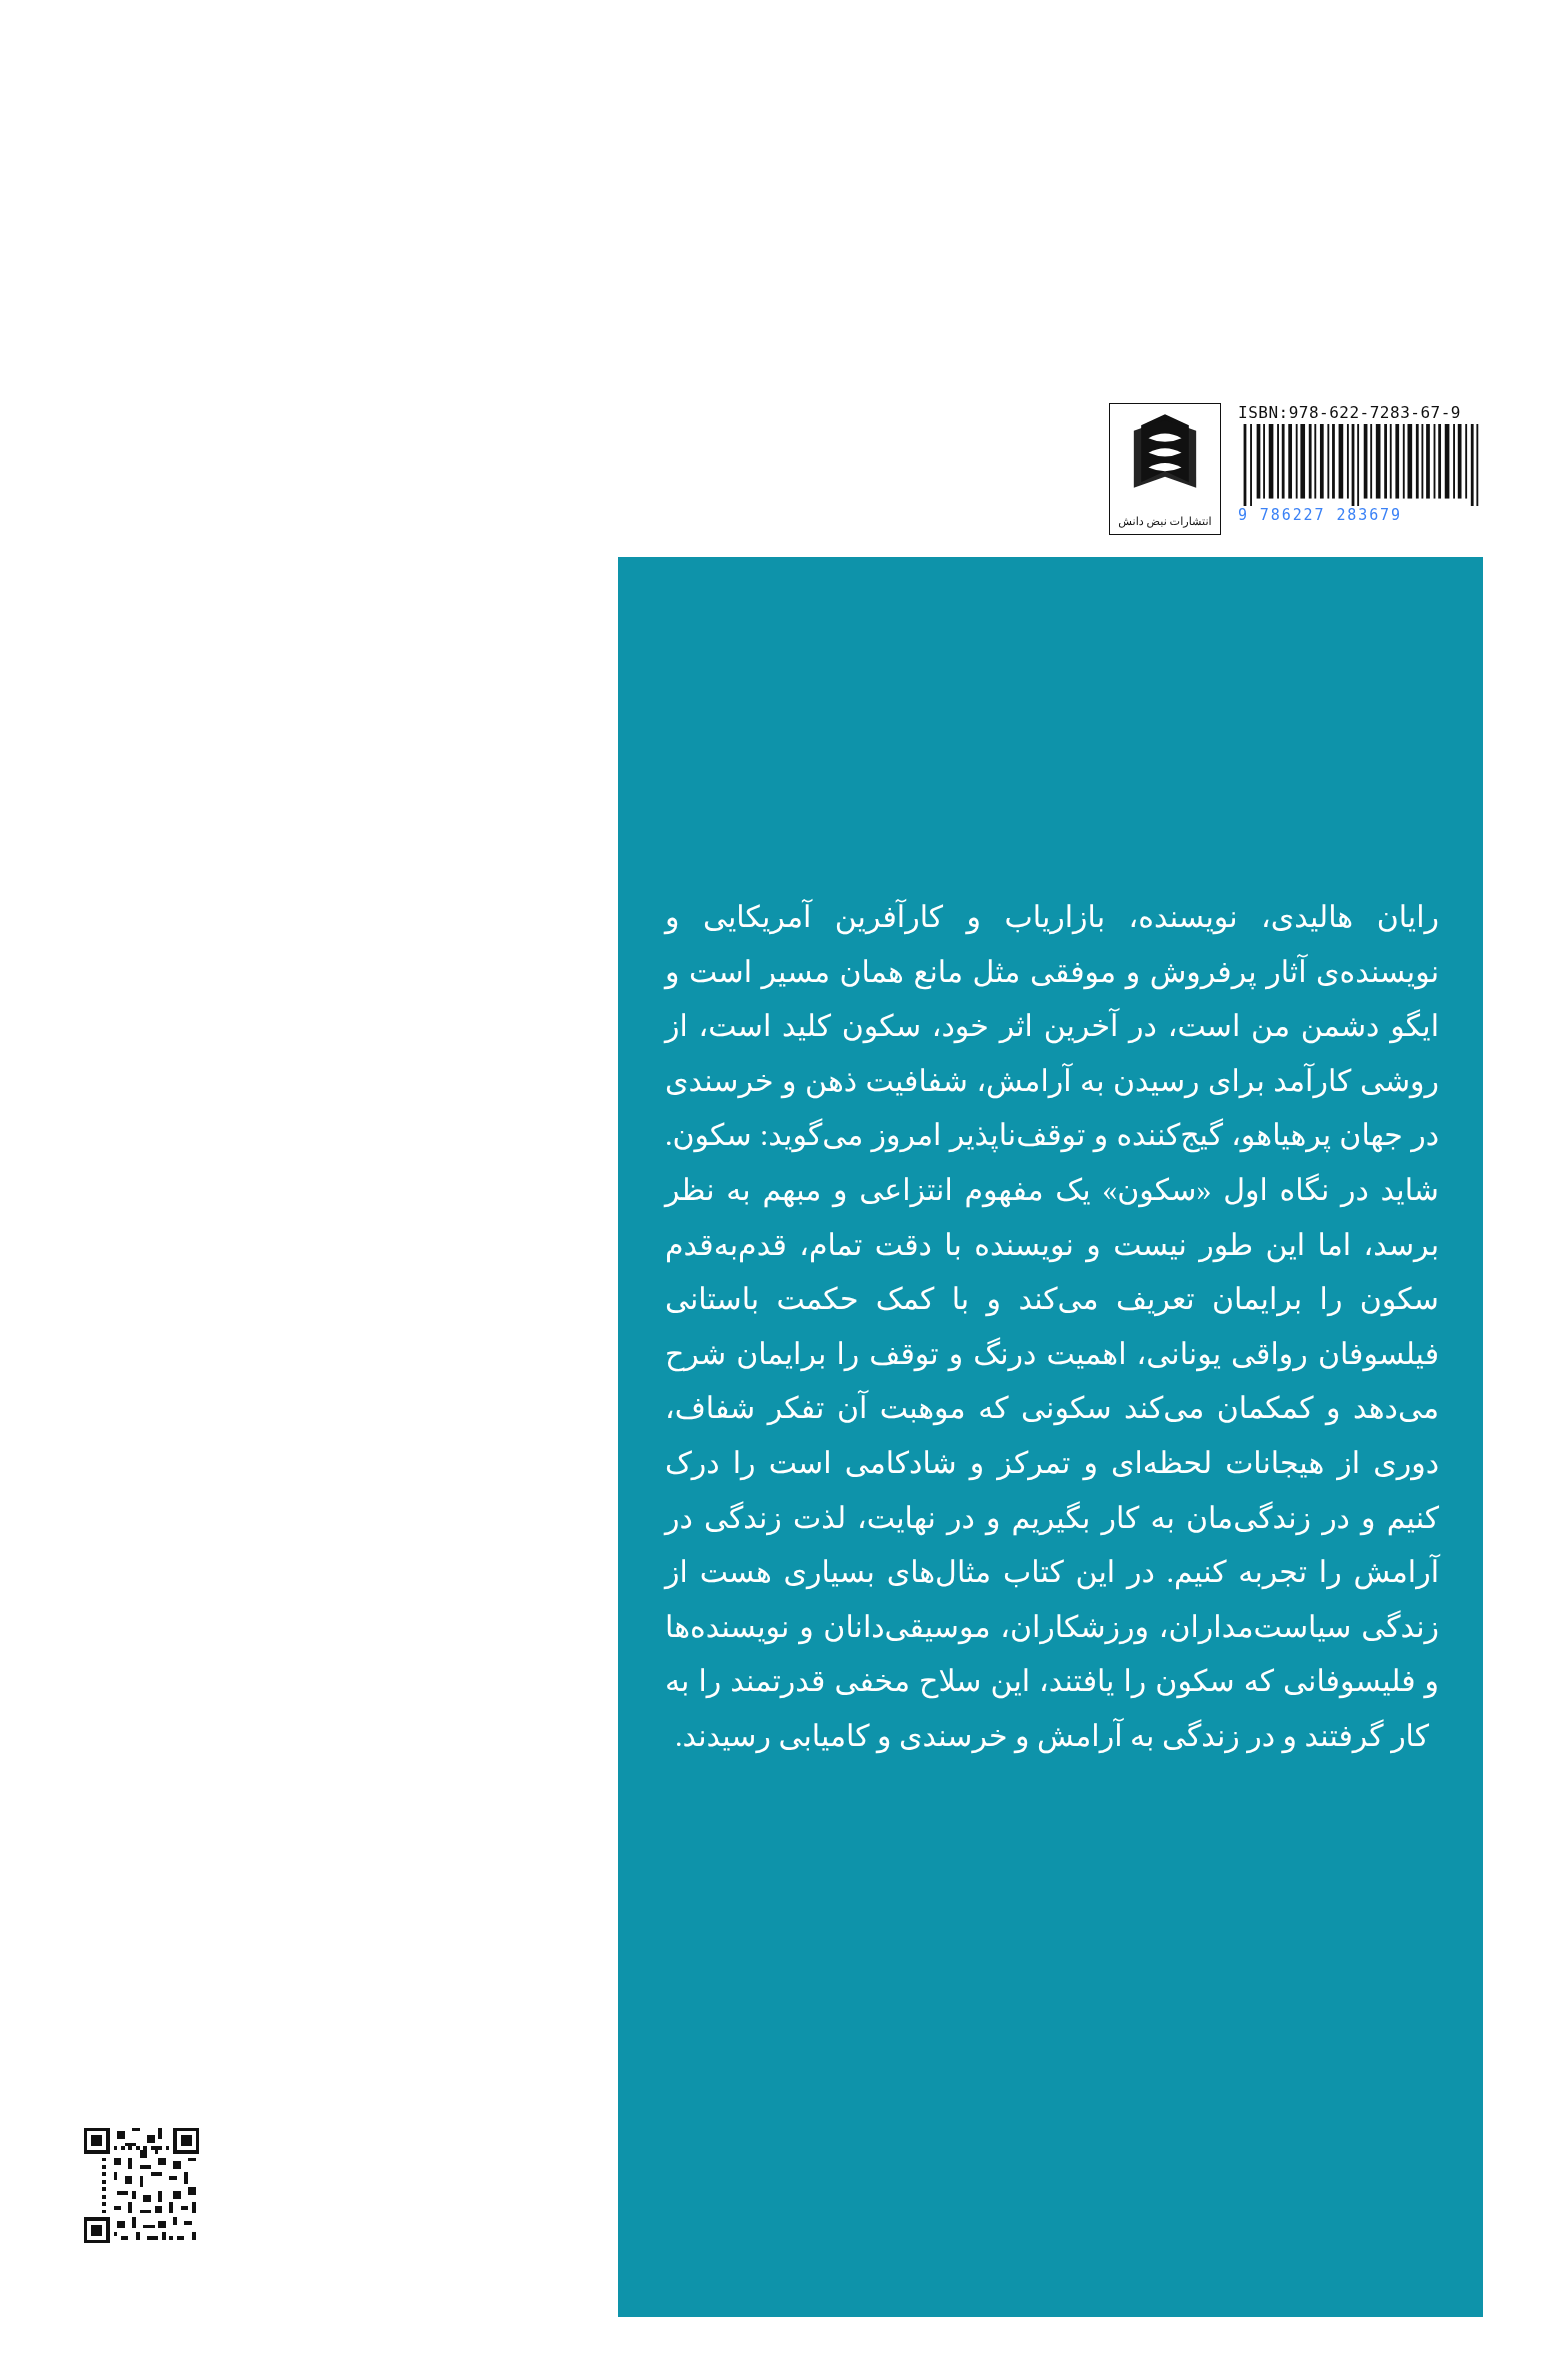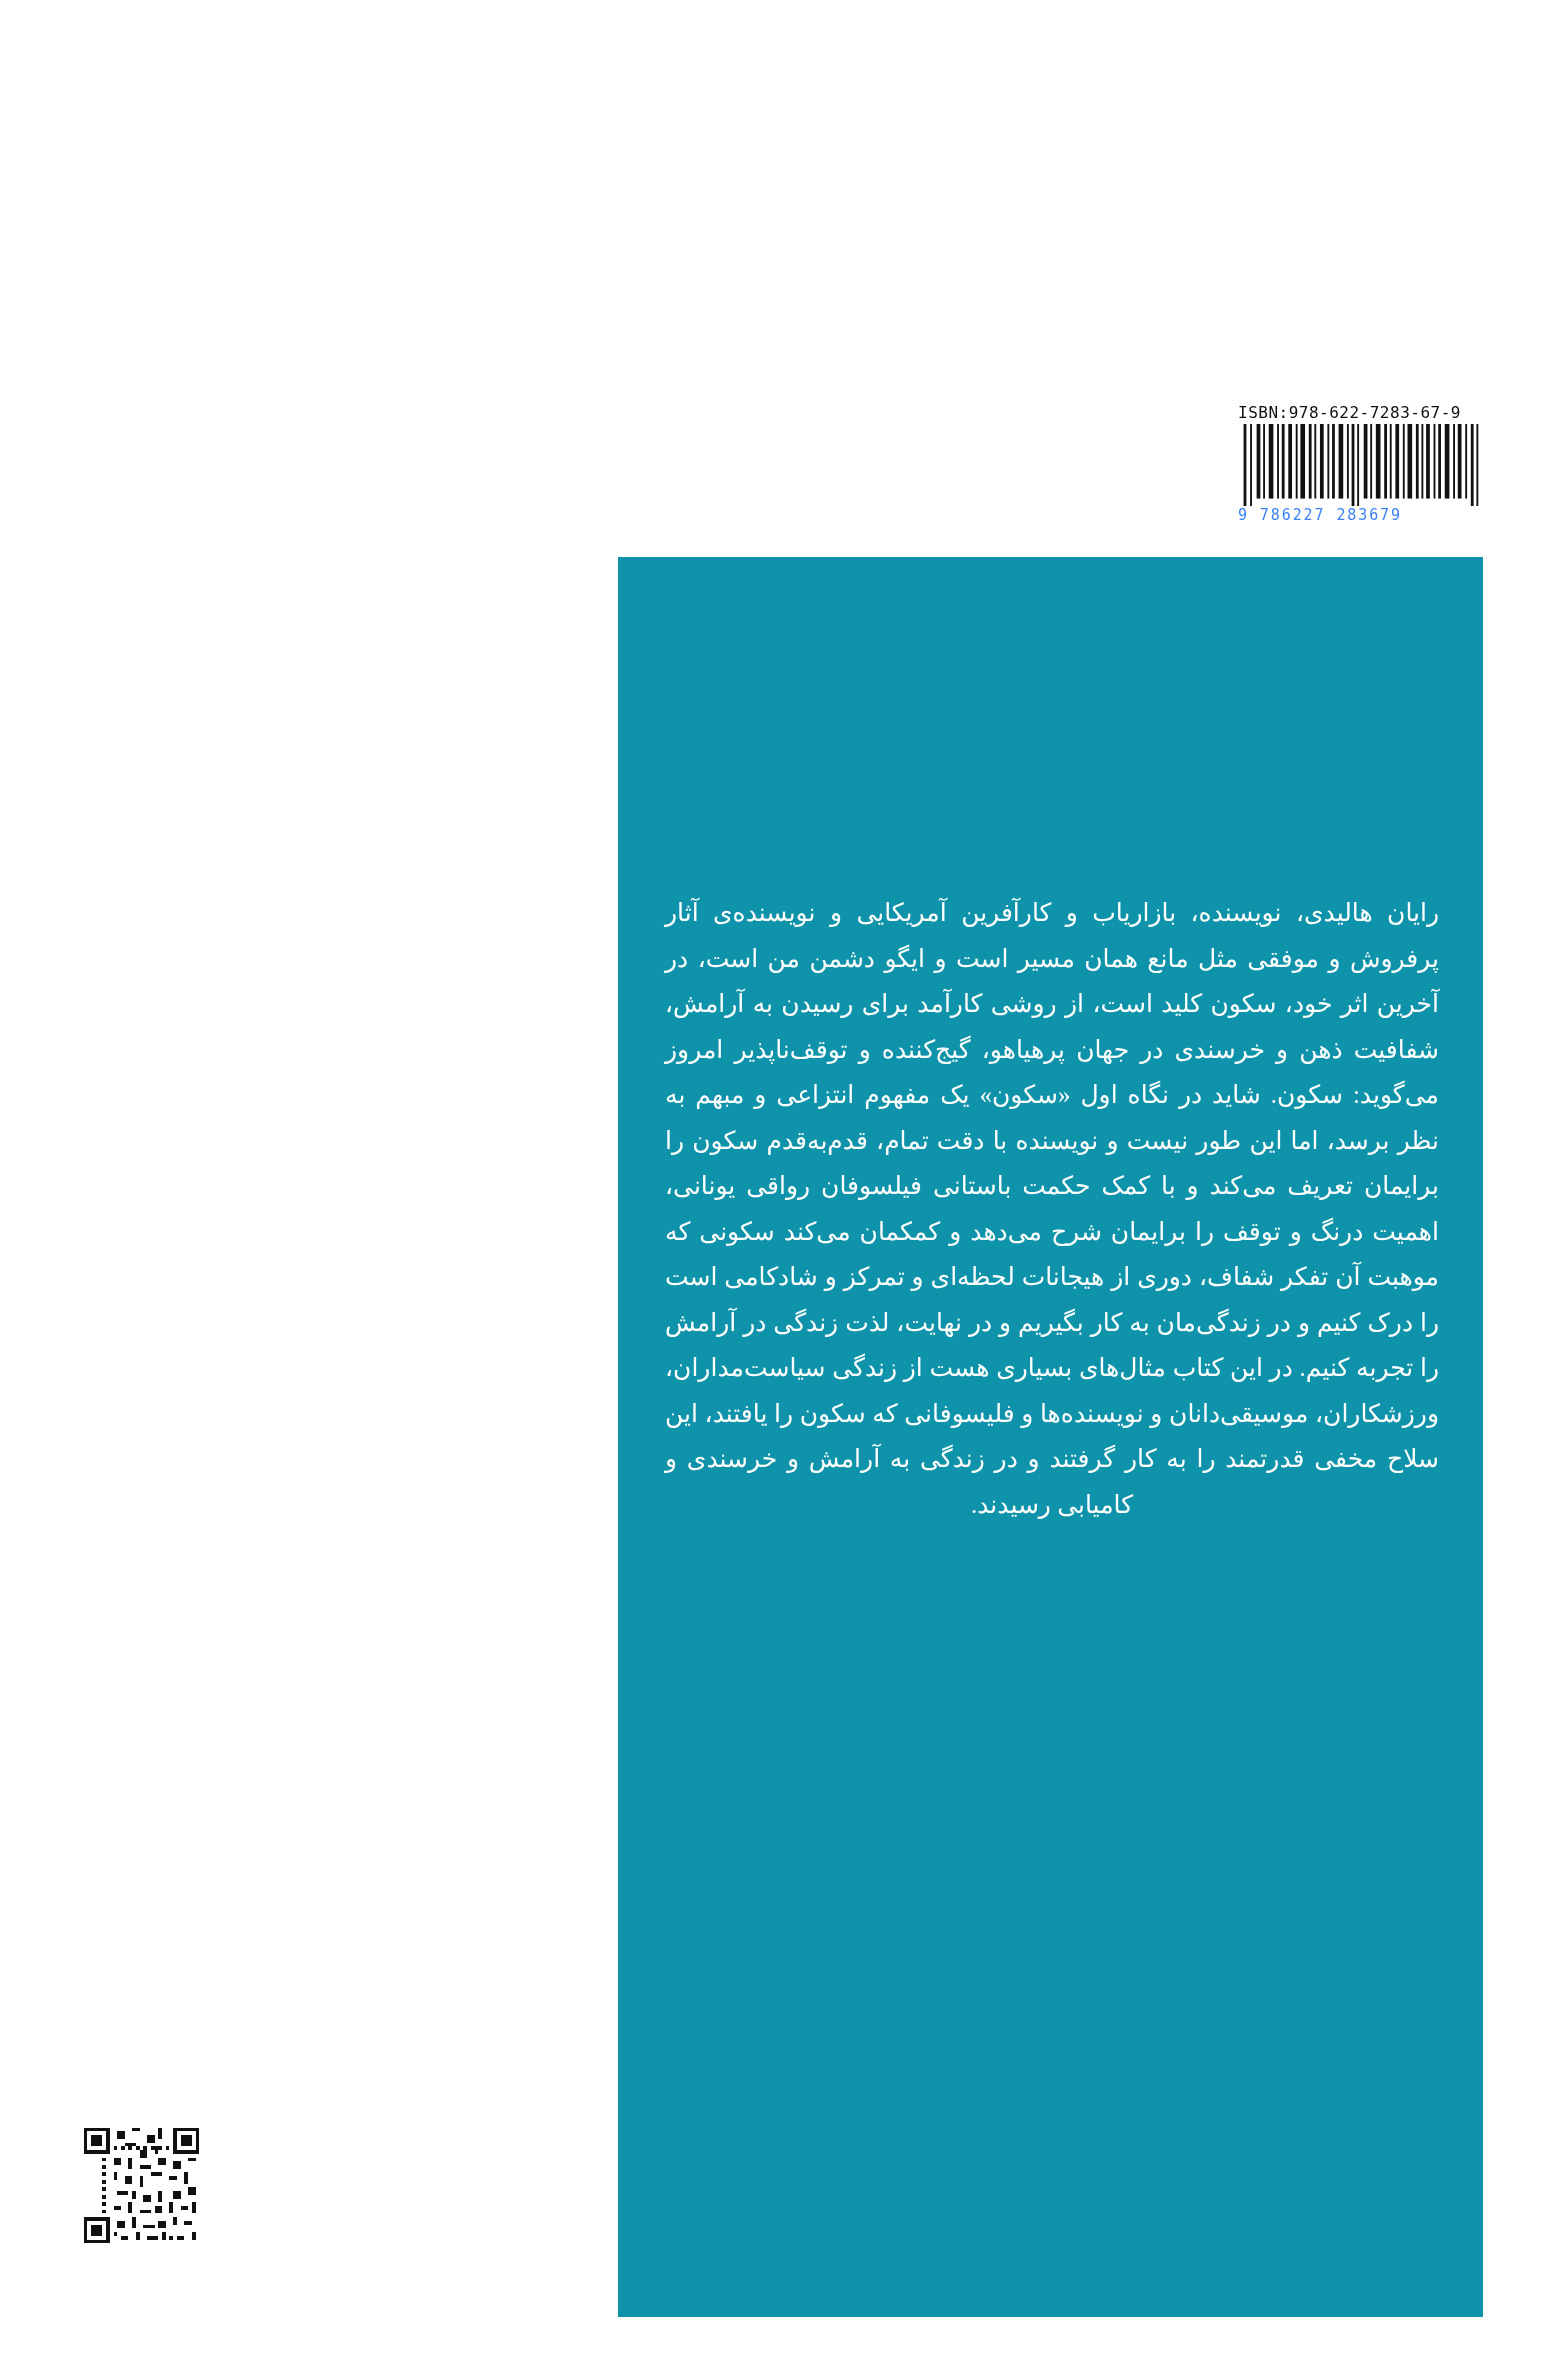--- a/index.html
+++ b/index.html
@@ -28,21 +28,21 @@
   
   .blurb {
     position: absolute;
     left: 665px;
     top: 890px;
     width: 774px;
     color: #ffffff;
     direction: rtl;
     text-align: justify;
     text-align-last: center;
-    font-size: 25px;
+    font-size: 30px;
     line-height: 1.82;
     letter-spacing: 0px;
     font-family: "Liberation Serif", "DejaVu Serif", serif;
   }
 
   
   .isbn-block {
     position: absolute;
     left: 1109px;
     top: 403px;
@@ -183,20 +183,34 @@
         <rect x="231" y="0" width="2" height="80"></rect>
         <rect x="236" y="0" width="4" height="80"></rect>
         <rect x="244" y="0" width="2" height="80"></rect>
         <rect x="250" y="0" width="3" height="88"></rect>
         <rect x="256" y="0" width="2" height="88"></rect>
       </g>
     </svg>
     <div class="bnum">9 786227 283679</div>
   </div>
 
+  <div class="pub-logo">
+    <svg class="glyph" viewBox="0 0 120 100" preserveAspectRatio="xMidYMid meet">
+      <g fill="#111111">
+        <path d="M34 16 L34 78 L60 66 L60 4 Z"></path>
+        <path d="M86 16 L86 78 L60 66 L60 4 Z"></path>
+        <path d="M26 22 L26 84 L60 72 L60 10 Z" fill="#111111" opacity="0.92"></path>
+        <path d="M94 22 L94 84 L60 72 L60 10 Z" fill="#111111" opacity="0.92"></path>
+        <path d="M42 30 q 18 -10 36 0 q -18 8 -36 0 Z" fill="#ffffff"></path>
+        <path d="M42 46 q 18 -10 36 0 q -18 8 -36 0 Z" fill="#ffffff"></path>
+        <path d="M42 62 q 18 -10 36 0 q -18 8 -36 0 Z" fill="#ffffff"></path>
+      </g>
+    </svg>
+    <div class="pub-name">انتشارات نبض دانش</div>
+  </div>
 </div>
 
 <div class="qr">
   <svg viewBox="0 0 33 33" width="123" height="123" shape-rendering="crispEdges">
     <rect width="33" height="33" fill="#ffffff"></rect>
     <g fill="#111111">
 
       <rect x="1" y="1" width="7" height="1"></rect>
         <rect x="1" y="7" width="7" height="1"></rect>
       <rect x="1" y="1" width="1" height="7"></rect>

